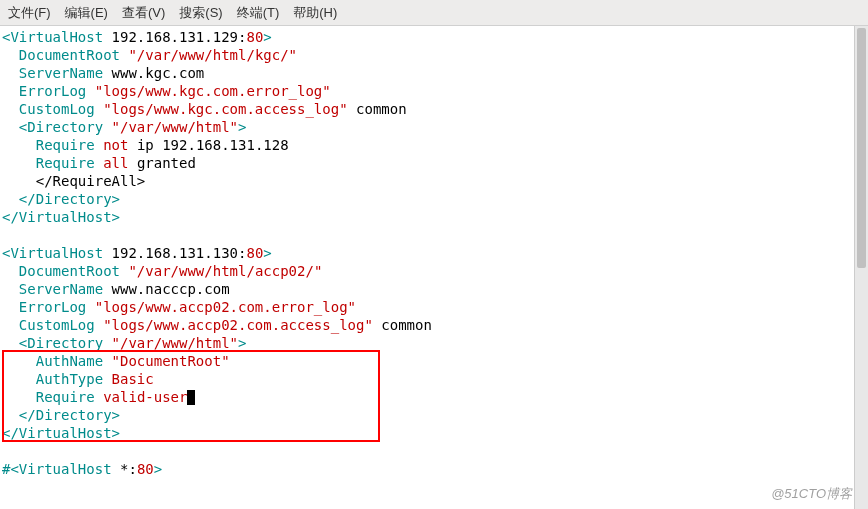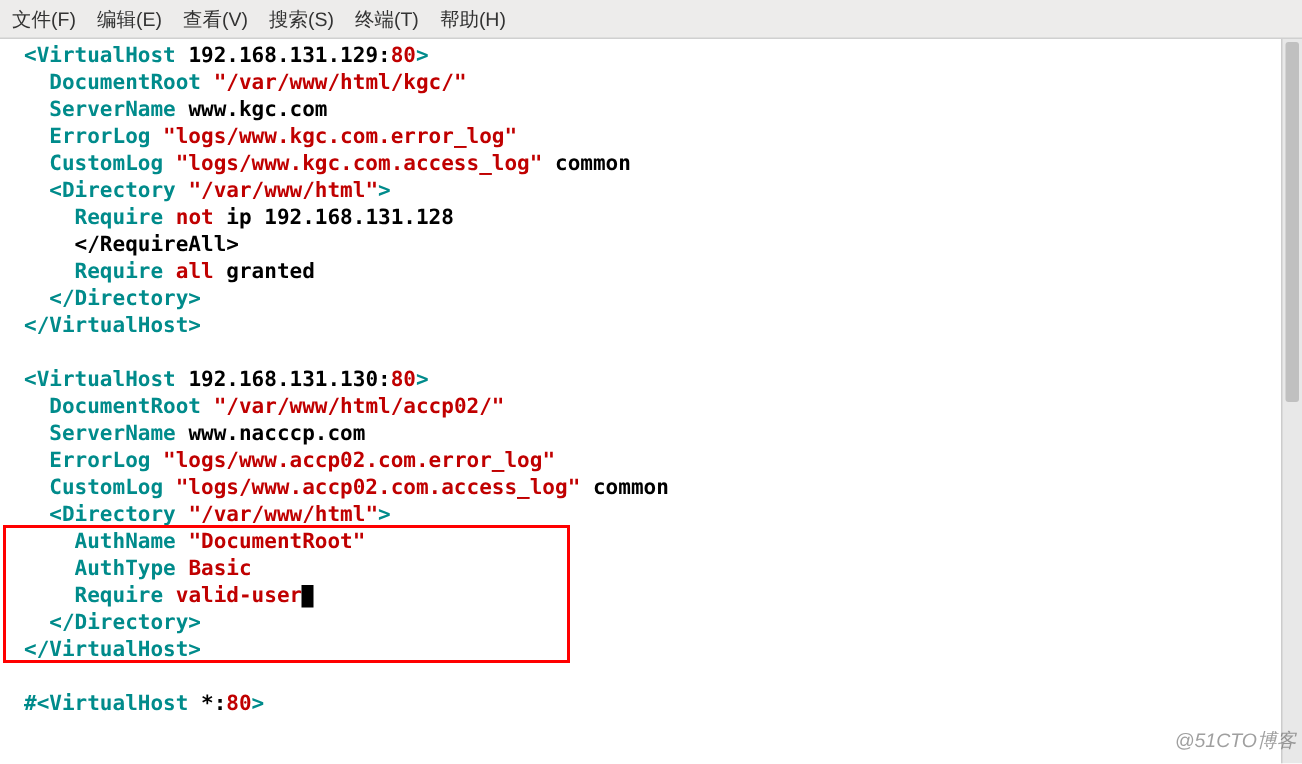--- a/index.html
+++ b/index.html
@@ -29,42 +29,41 @@
     }
     .editor {
       padding: 2px 0;
       line-height: 18px;
       font-family: "DejaVu Sans Mono", monospace;
       font-size: 14px;
       position: relative;
     }
     .line {
       white-space: pre;
-      padding-left: 16px;
-      font-weight: bold;
+      padding-left: 2px;
     }
     .c-teal { color: #008b8b; }
     .c-black { color: #000; }
     .c-red { color: #c00000; }
     .highlight-box {
       position: absolute;
       border: 2px solid #ff0000;
       pointer-events: none;
     }
     .cursor-block {
       display: inline-block;
       width: 8px;
       height: 15px;
       background: #000;
       vertical-align: text-bottom;
     }
     .watermark {
       position: absolute;
       bottom: 6px;
-      right: 4px;
+      right: 16px;
       color: rgba(80,80,80,0.55);
       font-style: italic;
       font-family: sans-serif;
       font-size: 13px;
     }
     .scrollbar {
       position: absolute;
       right: 0;
       top: 26px;
       bottom: 0;
@@ -96,22 +95,22 @@
 
 <div class="editor">
 
   <div class="line"><span class="c-teal">&lt;</span><span class="c-teal">VirtualHost</span><span class="c-black"> 192.168.131.129:</span><span class="c-red">80</span><span class="c-teal">&gt;</span></div>
   <div class="line">  <span class="c-teal">DocumentRoot</span><span class="c-red"> "/var/www/html/kgc/"</span></div>
   <div class="line">  <span class="c-teal">ServerName</span><span class="c-black"> www.kgc.com</span></div>
   <div class="line">  <span class="c-teal">ErrorLog</span><span class="c-red"> "logs/www.kgc.com.error_log"</span></div>
   <div class="line">  <span class="c-teal">CustomLog</span><span class="c-red"> "logs/www.kgc.com.access_log"</span><span class="c-black"> common</span></div>
   <div class="line">  <span class="c-teal">&lt;</span><span class="c-teal">Directory</span><span class="c-red"> "/var/www/html"</span><span class="c-teal">&gt;</span></div>
   <div class="line">    <span class="c-teal">Require</span><span class="c-red"> not</span><span class="c-black"> ip 192.168.131.128</span></div>
+  <div class="line">    <span class="c-teal">Require</span><span class="c-red"> all</span><span class="c-black"> granted</span></div>
   <div class="line">    <span class="c-black">&lt;/RequireAll&gt;</span></div>
-  <div class="line">    <span class="c-teal">Require</span><span class="c-red"> all</span><span class="c-black"> granted</span></div>
   <div class="line">  <span class="c-teal">&lt;/</span><span class="c-teal">Directory</span><span class="c-teal">&gt;</span></div>
   <div class="line"><span class="c-teal">&lt;/</span><span class="c-teal">VirtualHost</span><span class="c-teal">&gt;</span></div>
   <div class="line">&nbsp;</div>
 
   <div class="line"><span class="c-teal">&lt;</span><span class="c-teal">VirtualHost</span><span class="c-black"> 192.168.131.130:</span><span class="c-red">80</span><span class="c-teal">&gt;</span></div>
   <div class="line">  <span class="c-teal">DocumentRoot</span><span class="c-red"> "/var/www/html/accp02/"</span></div>
   <div class="line">  <span class="c-teal">ServerName</span><span class="c-black"> www.nacccp.com</span></div>
   <div class="line">  <span class="c-teal">ErrorLog</span><span class="c-red"> "logs/www.accp02.com.error_log"</span></div>
   <div class="line">  <span class="c-teal">CustomLog</span><span class="c-red"> "logs/www.accp02.com.access_log"</span><span class="c-black"> common</span></div>
   <div class="line">  <span class="c-teal">&lt;</span><span class="c-teal">Directory</span><span class="c-red"> "/var/www/html"</span><span class="c-teal">&gt;</span></div>

